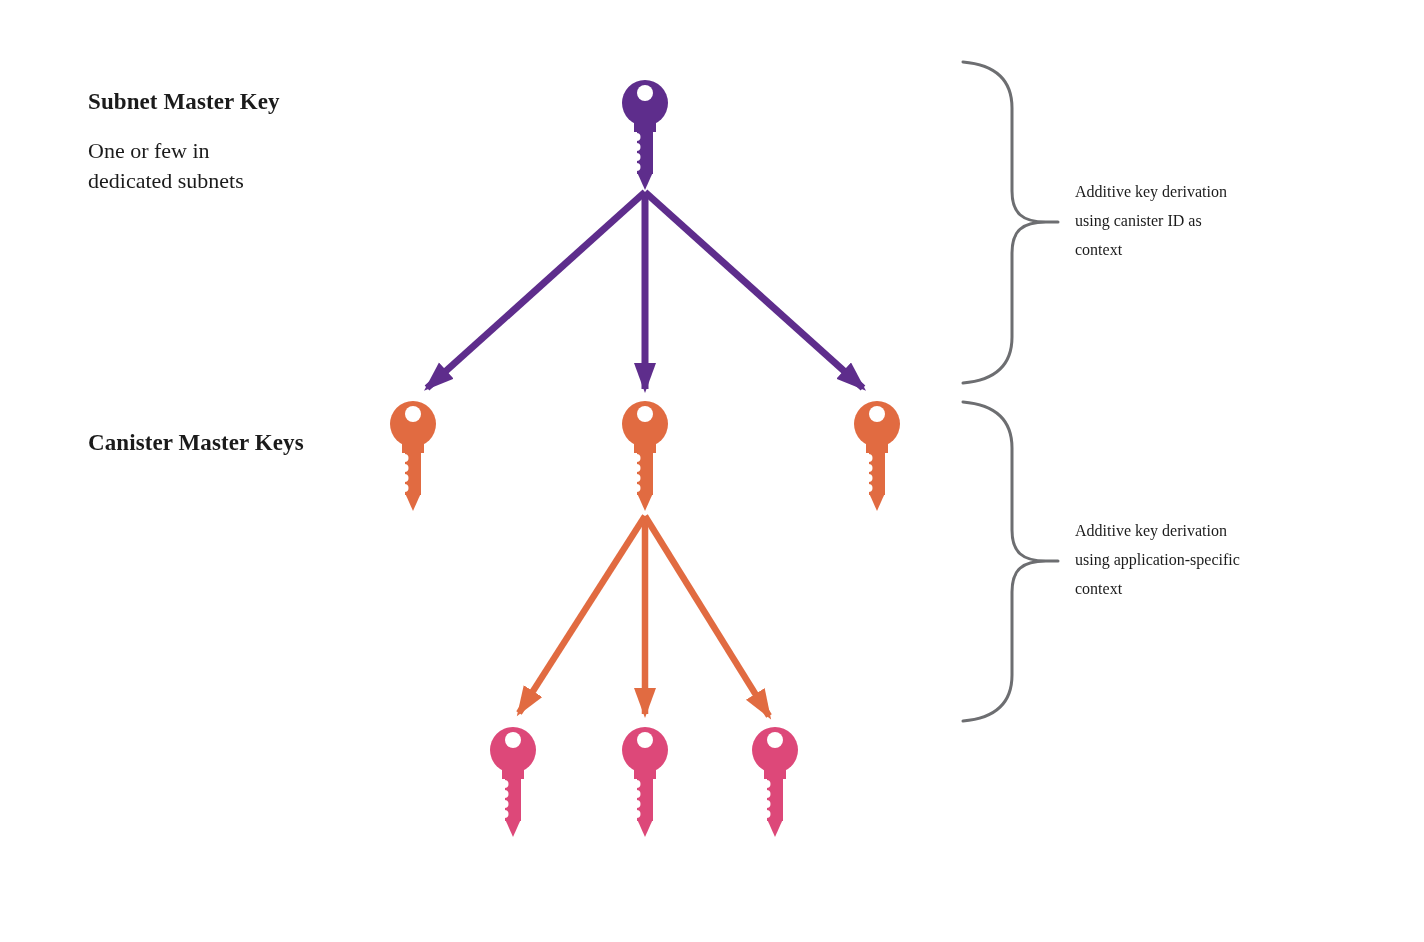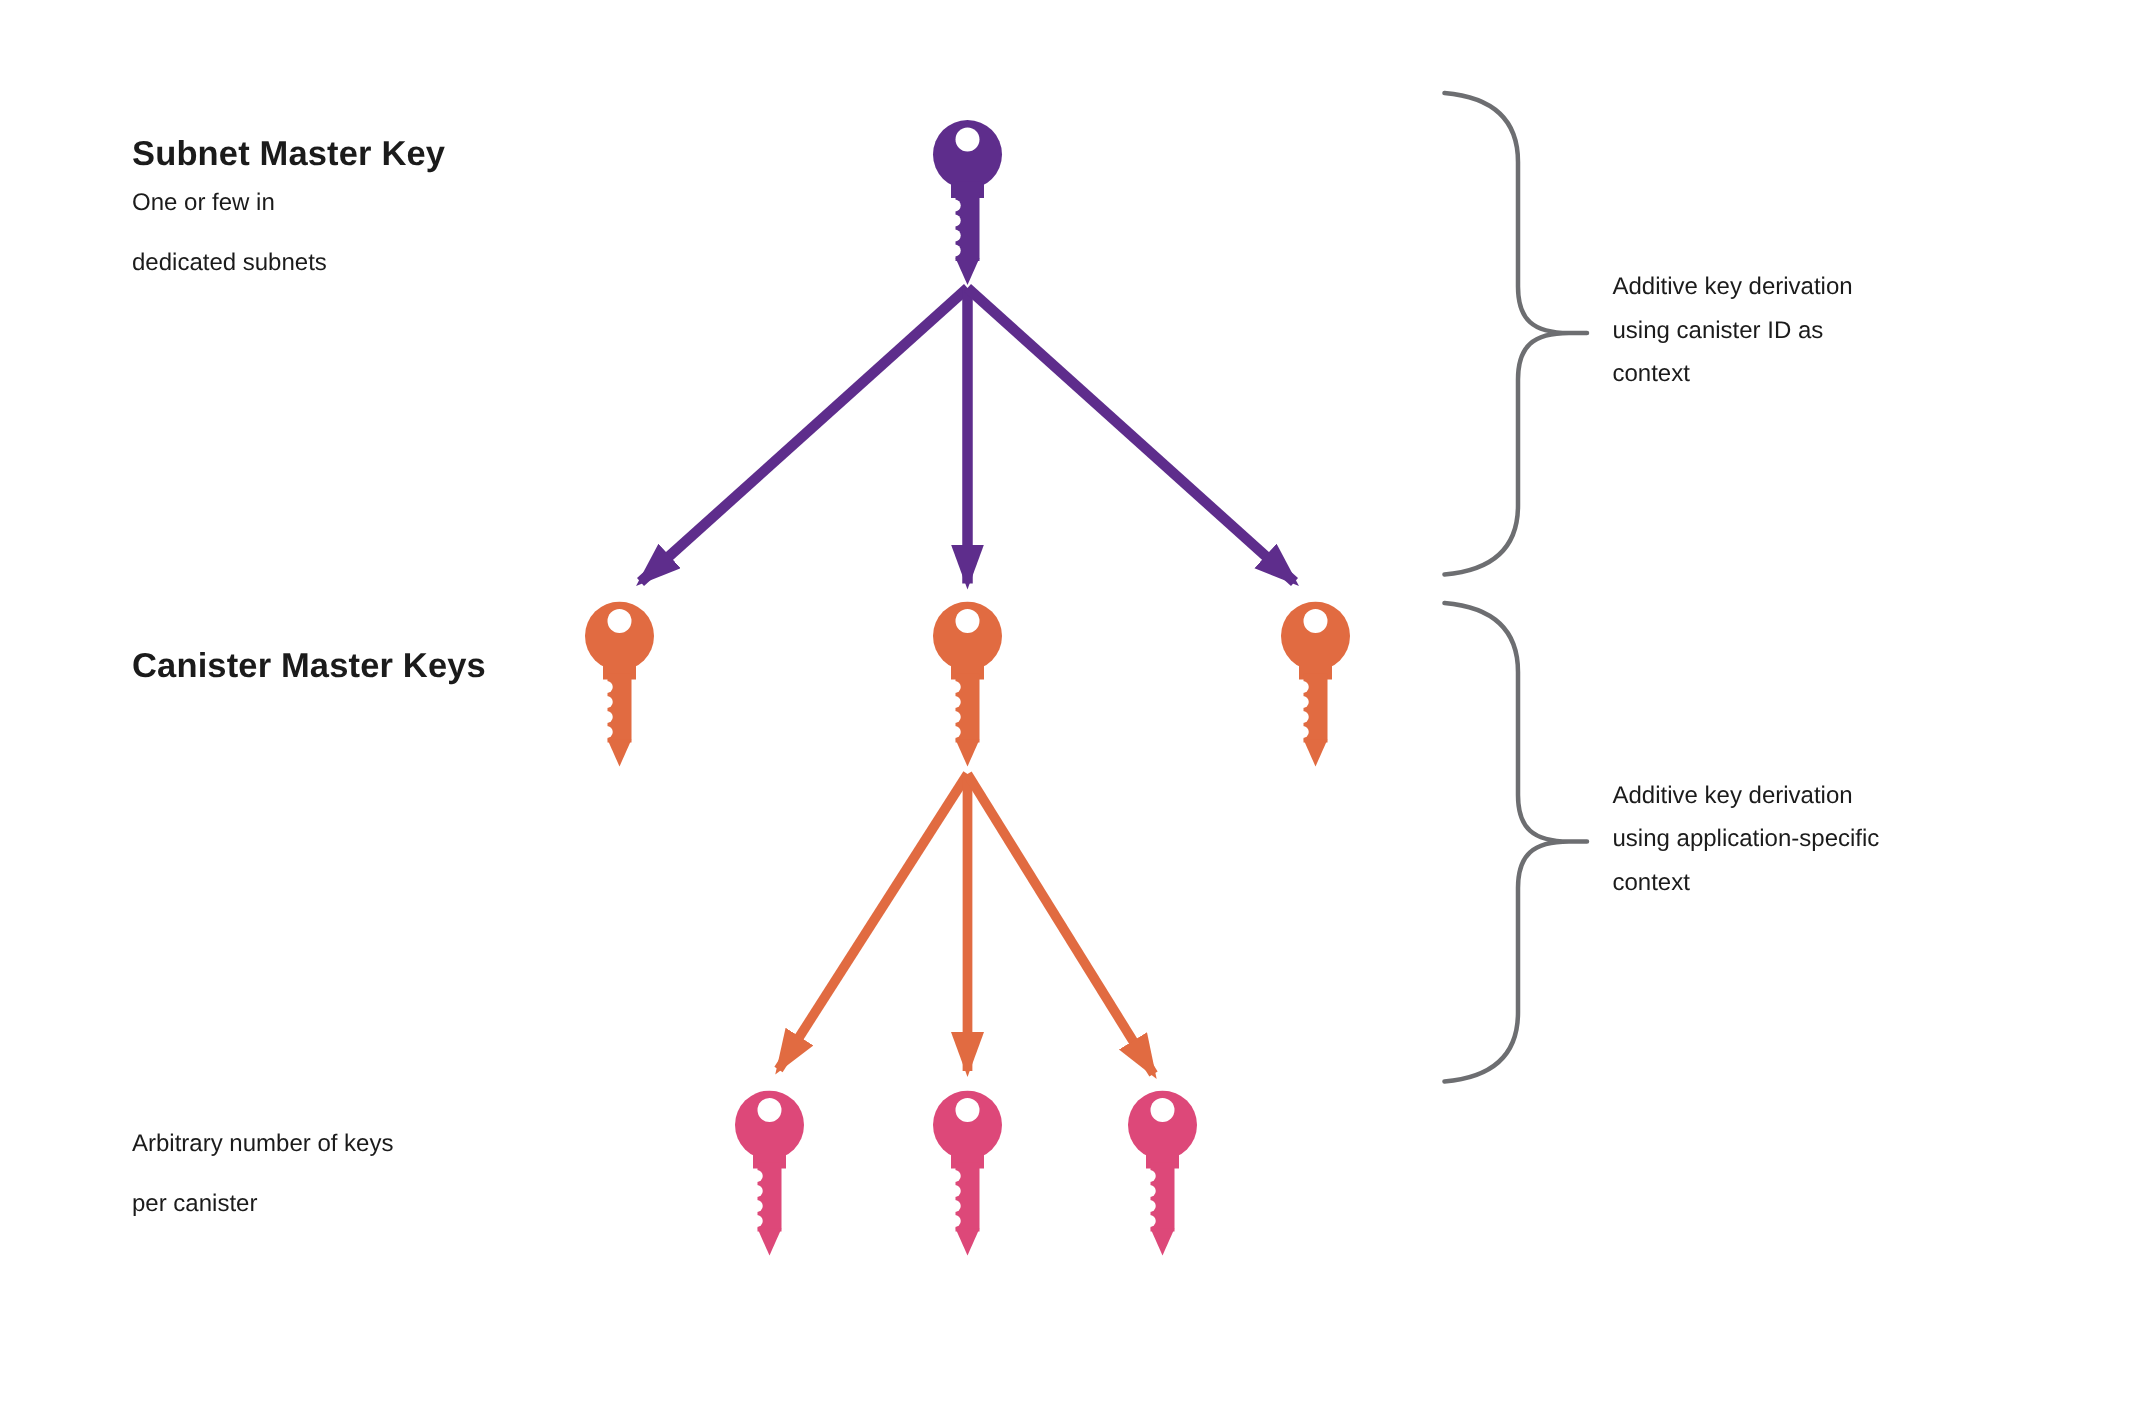--- a/index.html
+++ b/index.html
@@ -5,21 +5,21 @@
   html, body {
     margin: 0;
     padding: 0;
     background: #ffffff;
   }
   .canvas {
     position: relative;
     width: 1424px;
     height: 942px;
     background: var(--bg-color, #ffffff);
-    font-family: Liberation Sans, sans-serif;
+    font-family: Liberation Serif, serif;
     overflow: hidden;
   }
   .overlay {
     position: absolute;
     left: 0;
     top: 0;
     pointer-events: none;
   }
   .label-block {
     position: absolute;
@@ -27,23 +27,24 @@
     width: 300px;
   }
   .level-title {
     font-size: 23px;
     font-weight: 700;
     line-height: 28px;
     color: var(--text-color, #1b1b1b);
     letter-spacing: 0.1px;
   }
   .level-desc {
-    font-size: 16px;
+    margin-top: 20px;
+    font-size: 22px;
     font-weight: 400;
-    line-height: 40px;
+    line-height: 30px;
     color: var(--text-color, #1b1b1b);
     white-space: pre-line;
   }
   .annotation {
     position: absolute;
     left: 1075px;
     width: 310px;
     font-size: 16px;
     font-weight: 400;
     line-height: 29px;
@@ -84,22 +85,20 @@
     <div class="level-title">Subnet Master Key</div>
     <div class="level-desc">One or few in
 dedicated subnets</div>
   </div>
 
   <div class="label-block" style="top:429px">
     <div class="level-title">Canister Master Keys</div>
   </div>
 
   <div class="label-block" style="top:743px">
-    <div class="level-desc">Arbitrary number of keys
-per canister</div>
   </div>
 
   <div class="annotation" style="top:177px">Additive key derivation
 using canister ID as
 context</div>
 
   <div class="annotation" style="top:516px">Additive key derivation
 using application-specific
 context</div>
 

